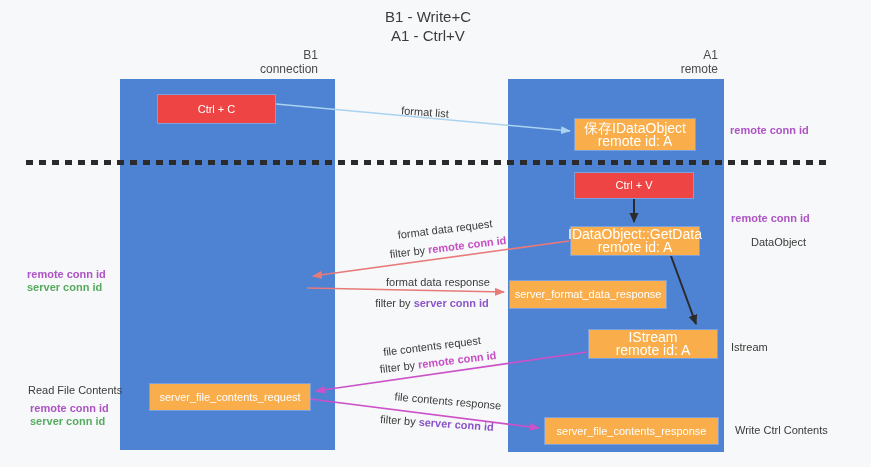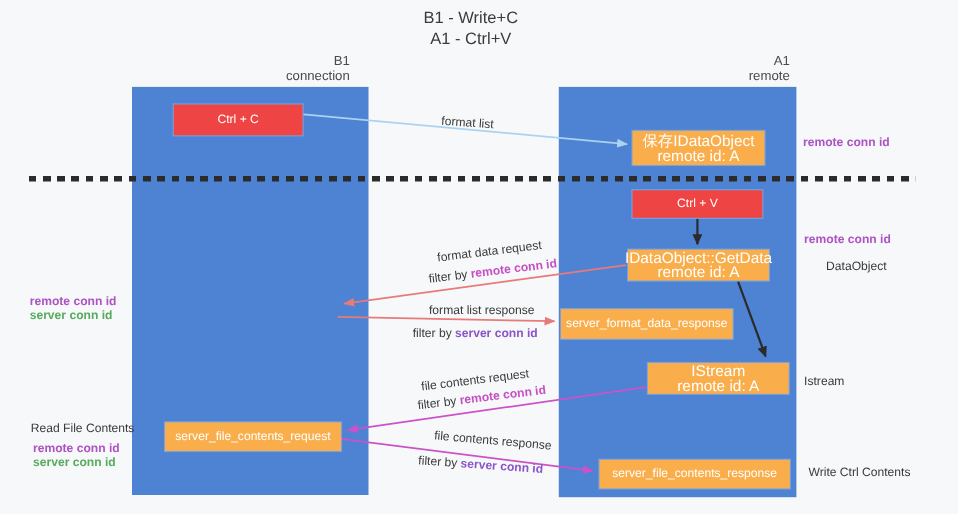--- a/index.html
+++ b/index.html
@@ -135,21 +135,21 @@
     <div>server_file_contents_response</div>
   </div>
 
   <div class="alabel" style="left:425px;top:112px;transform:translate(-50%,-50%) rotate(4deg);">format list</div>
 
   <div class="alabel" style="left:445px;top:229px;transform:translate(-50%,-50%) rotate(-7deg);">format data request</div>
   <div class="alabel" style="left:448px;top:247px;transform:translate(-50%,-50%) rotate(-7deg);">
     <span>filter by</span><span class="key magenta">remote conn id</span>
   </div>
 
-  <div class="alabel" style="left:438px;top:282px;">format list response</div>
+  <div class="alabel" style="left:438px;top:282px;">format data response</div>
   <div class="alabel" style="left:432px;top:303px;">
     <span>filter by</span><span class="key purple">server conn id</span>
   </div>
 
   <div class="alabel" style="left:432px;top:346px;transform:translate(-50%,-50%) rotate(-7deg);">file contents request</div>
   <div class="alabel" style="left:438px;top:362px;transform:translate(-50%,-50%) rotate(-7deg);">
     <span>filter by</span><span class="key magenta">remote conn id</span>
   </div>
 
   <div class="alabel" style="left:448px;top:401px;transform:translate(-50%,-50%) rotate(5deg);">file contents response</div>

